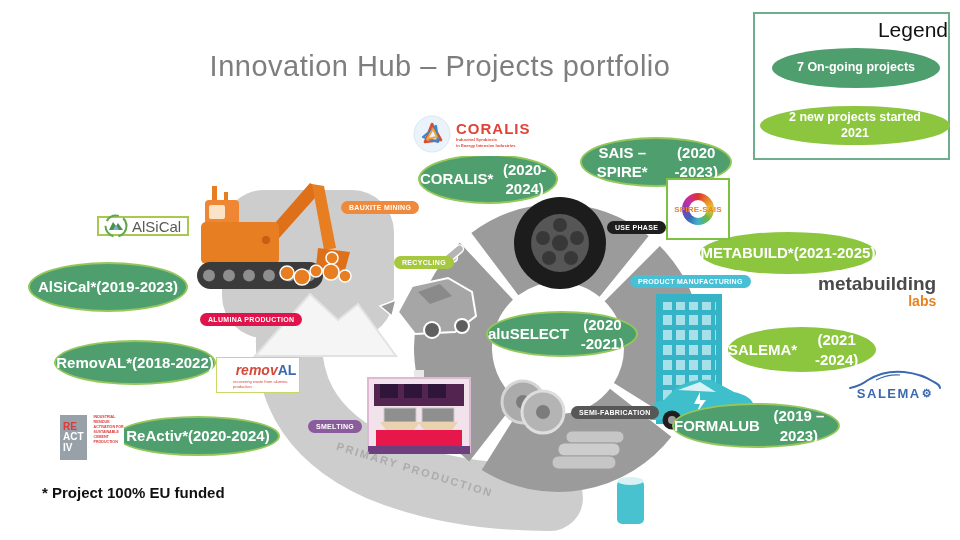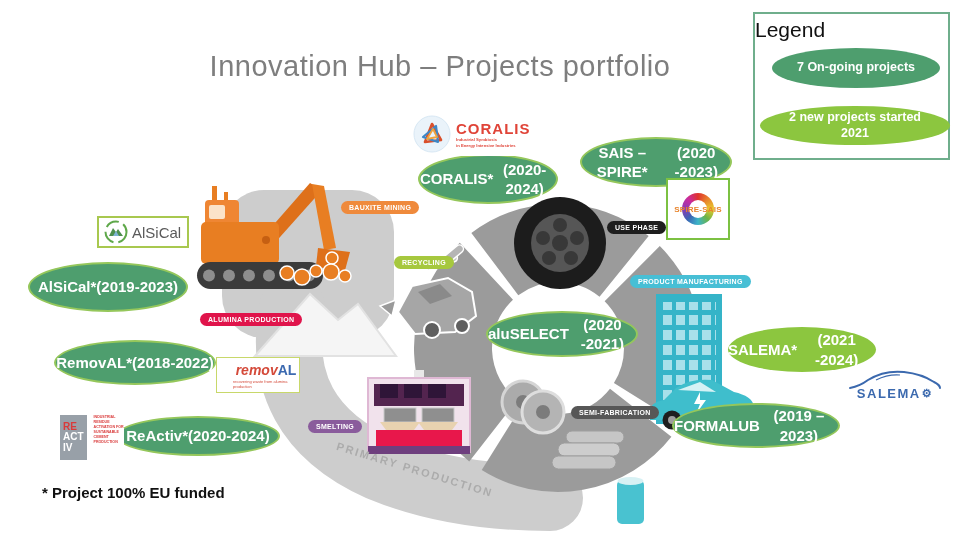--- a/index.html
+++ b/index.html
@@ -7,21 +7,21 @@
     font-family:"Liberation Sans", sans-serif; }
   #slide { position:relative; width:960px; height:540px; background:#fff; }
   svg.diagram { position:absolute; left:0; top:0; }
 
   .title { position:absolute; left:140px; top:50px; width:600px; text-align:center;
     font-size:29px; color:#7e7e7e; letter-spacing:.5px; }
 
   
   .legend { position:absolute; left:753px; top:12px; width:197px; height:148px;
     border:2px solid #6fae8c; background:#fff; }
-  .legend-title { text-align:left; font-size:21px; color:#111; margin-top:4px; }
+  .legend-title { text-align:right; font-size:21px; color:#111; margin-top:4px; }
   .legend-oval { position:absolute; border-radius:50%; color:#fff; display:flex;
     align-items:center; justify-content:center; text-align:center;
     font-size:12.5px; font-weight:600; line-height:1.25; padding:0 22px; }
   .lg1 { left:17px; top:34px; width:168px; height:40px; background:#4e9e6e; }
   .lg2 { left:5px; top:92px; width:190px; height:39px; background:#8cc63f; }
 
   
   .oval { position:absolute; border-radius:50%; display:flex; flex-direction:row;
     align-items:center; justify-content:center; color:#fff; text-align:center;
     font-size:15px; font-weight:700; line-height:1.3; z-index:5; }
@@ -65,21 +65,21 @@
 
   .lg-spire { left:666px; top:178px; width:64px; height:62px;
     border:2px solid #7cc142; display:flex; align-items:center; justify-content:center; }
   .spire-ring { width:32px; height:32px; border-radius:50%;
     background:conic-gradient(#e0332c,#e8842c,#e8c82c,#6db446,#3cb4c8,#3c64b4,#8a3cb4,#c82ca0,#e0332c); }
   .spire-ring-hole { width:18px; height:18px; border-radius:50%; background:#fff;
     position:relative; left:7px; top:7px; }
   .spire-name { position:absolute; color:#e8842c; font-weight:700; font-size:8px;
     letter-spacing:.2px; }
 
-  .lg-alsical { left:97px; top:216px; width:92px; height:32px;
+  .lg-alsical { left:97px; top:216px; width:92px; height:20px;
     border:2px solid #a8c84f; display:flex; align-items:center; gap:4px; padding:2px 5px; }
   .alsical-name { color:#5a5a5a; font-size:15px; }
 
   .lg-removal { left:216px; top:357px; width:84px; height:36px;
     border:1px solid #c8d86a; display:flex; flex-direction:column;
     align-items:center; justify-content:center;padding-left:16px; }
   .remov { color:#d44a3a; font-weight:700; font-style:italic; font-size:14px; }
   .remal { color:#3c6ab0; font-weight:800; font-size:14px; font-style:normal; }
   .removal-tag { color:#d44a3a; font-size:4px; }
 
@@ -242,20 +242,24 @@
     <span class="yrs">(2020-2024)</span>
   </div>
   <div class="oval ongoing ov-sais">
     <span>SAIS – SPIRE*</span>
     <span class="yrs">(2020 -2023)</span>
   </div>
   <div class="oval ongoing ov-alsical">
     <span>AlSiCal*</span>
     <span class="yrs">(2019-2023)</span>
   </div>
+  <div class="oval new ov-metabuild">
+    <span>METABUILD*</span>
+    <span class="yrs">(2021-2025)</span>
+  </div>
   <div class="oval ongoing ov-removal">
     <span>RemovAL*</span>
     <span class="yrs">(2018-2022)</span>
   </div>
   <div class="oval ongoing ov-aluselect">
     <span>aluSELECT</span>
     <span class="yrs">(2020 -2021)</span>
   </div>
   <div class="oval new ov-salema">
     <span>SALEMA*</span>
@@ -318,20 +322,29 @@
 
   <div class="logo lg-reactiv">
     <div class="reactiv-box">
       <span class="re">RE</span>
       <span>ACT</span>
       <span>IV</span>
     </div>
     <div class="reactiv-tag">Industrial residue activation for sustainable cement production</div>
   </div>
 
+  <div class="logo lg-metabuilding">
+    <div class="mb-icon">
+        <div class="mb-icon-hole"></div>
+      </div>
+    <div class="mb-text">
+      <span class="mb-name">metabuilding</span>
+      <span class="mb-sub">labs</span>
+    </div>
+  </div>
 
   <div class="logo lg-salema">
     <svg width="98" height="24" viewBox="0 0 98 24">
       <path d="M4 20 Q14 18 22 12 Q38 2 58 4 Q76 6 88 14 Q94 17 94 20" fill="none" stroke="#3b69ae" stroke-width="2" stroke-linecap="round"></path>
       <path d="M30 12 Q42 6 54 7" fill="none" stroke="#3b69ae" stroke-width="1.2"></path>
     </svg>
     <div class="salema-name">
       <span>SALEMA</span>
       <span class="salema-gear">⚙</span>
     </div>

